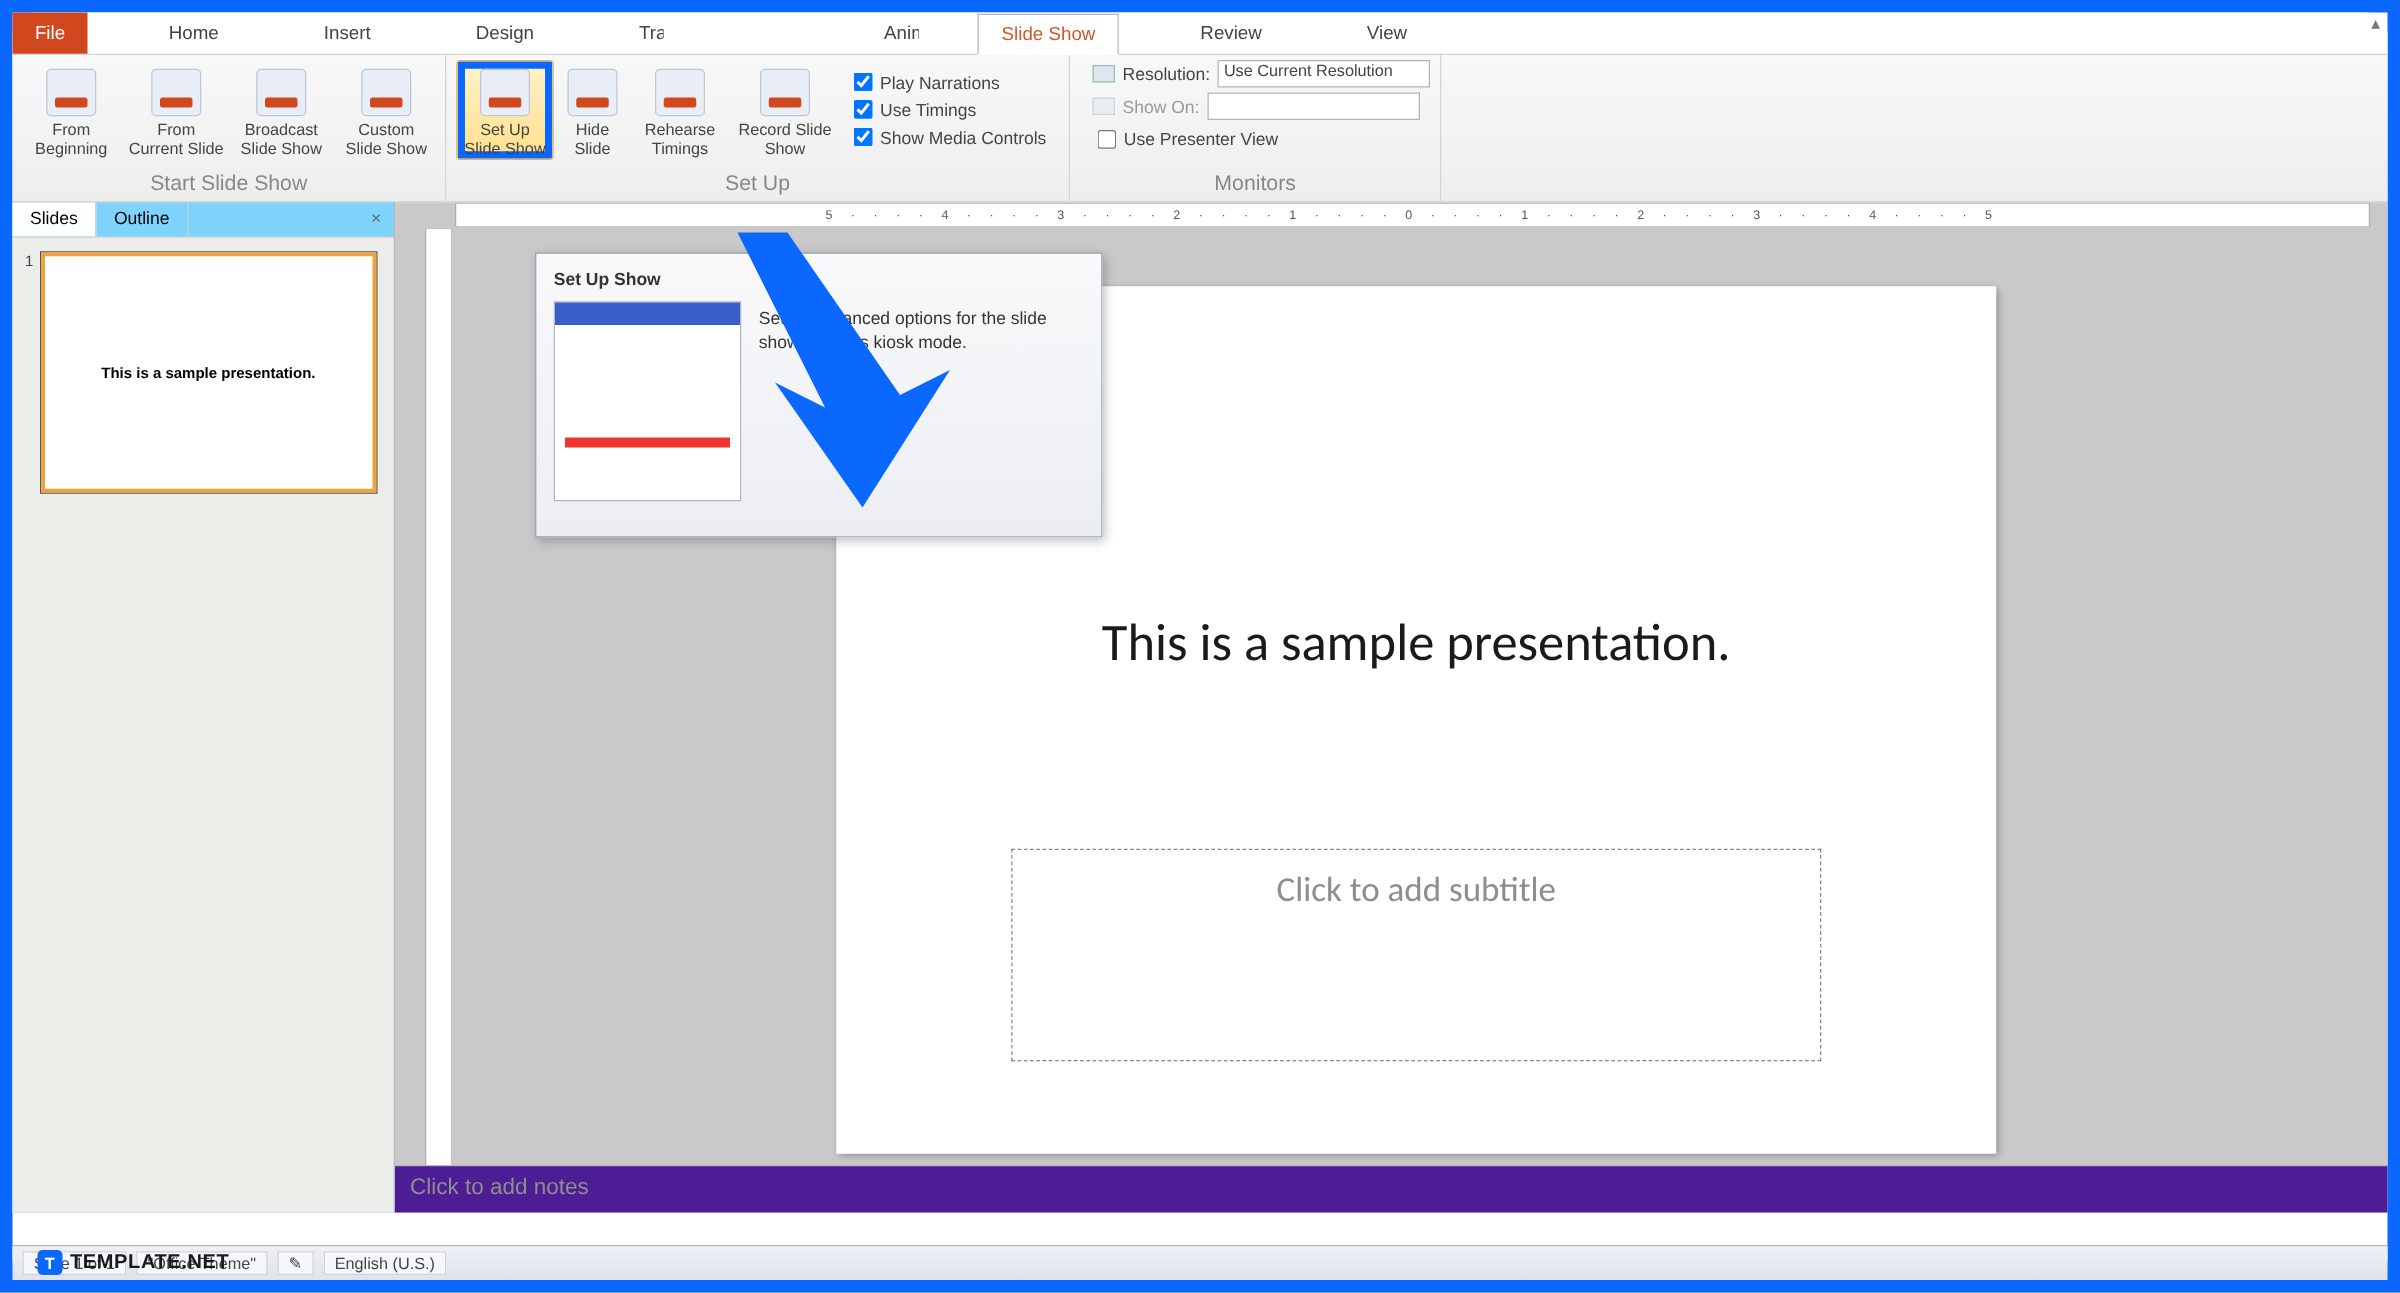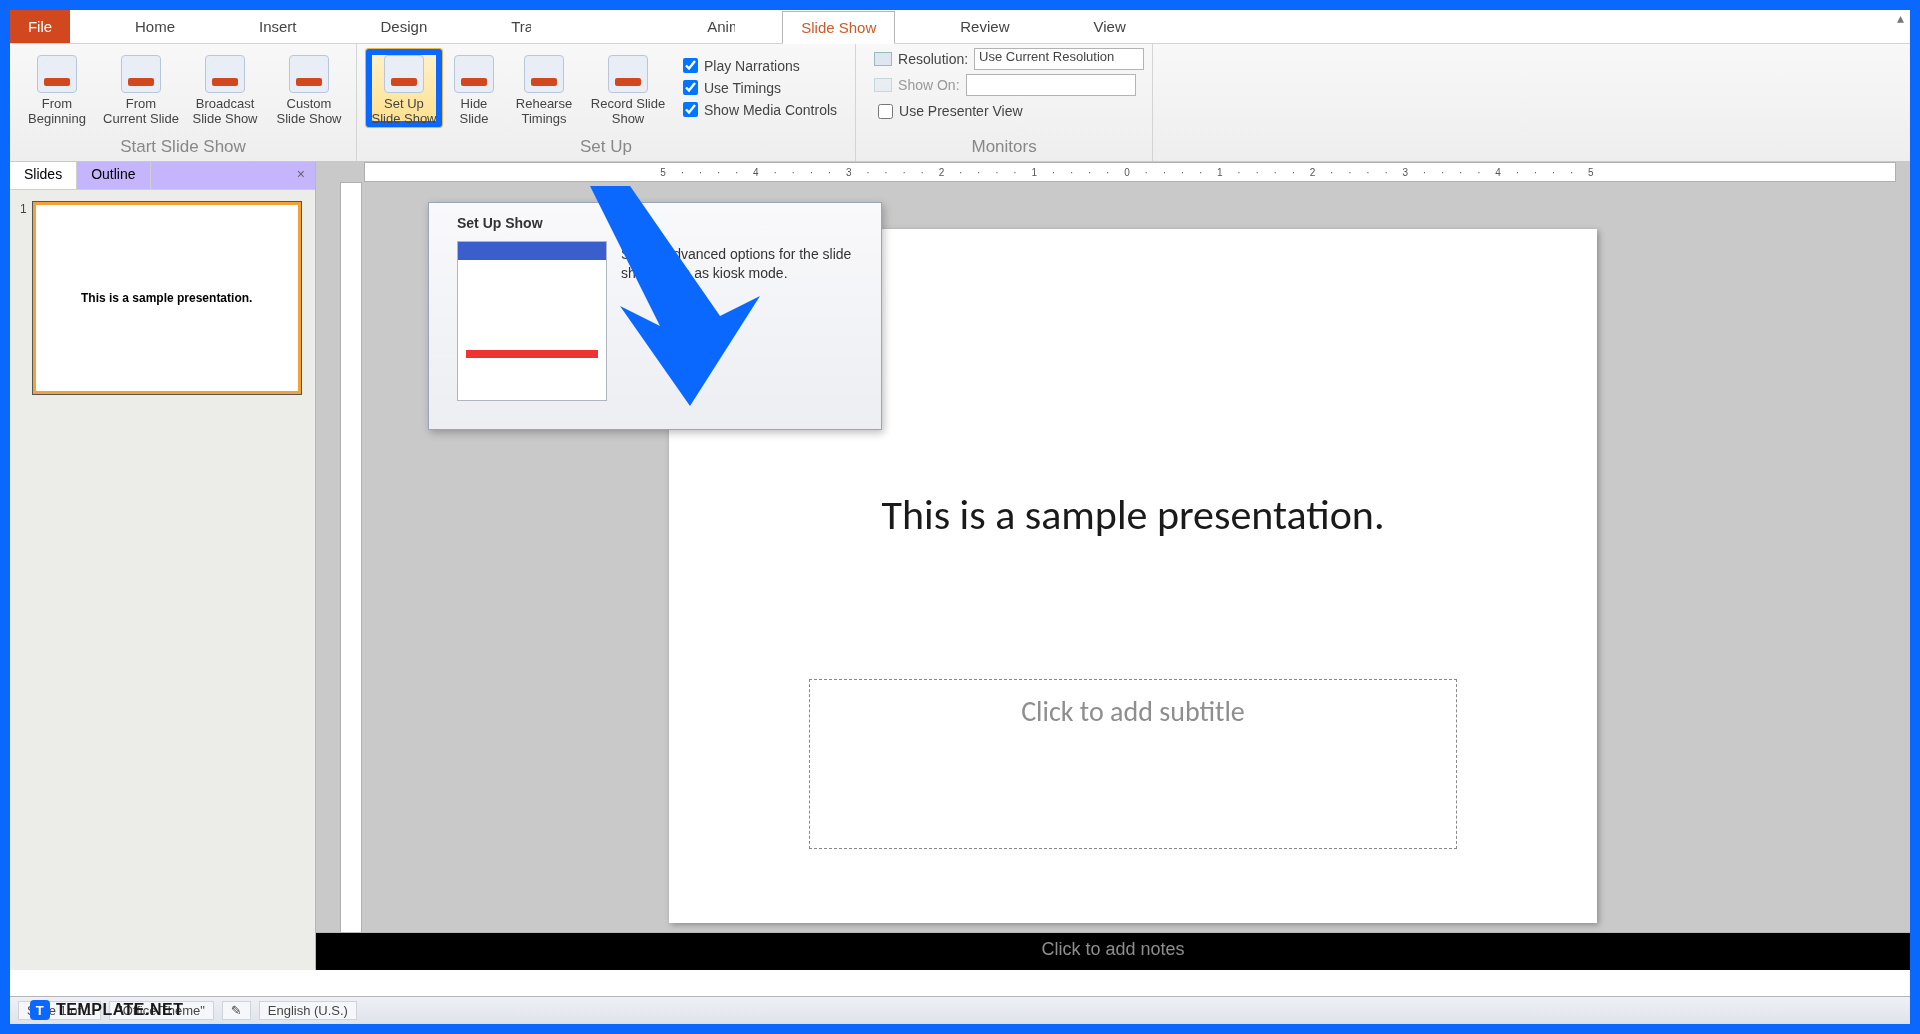--- a/index.html
+++ b/index.html
@@ -23,54 +23,54 @@
 .big-btn .ico::after { content:""; position:absolute; left:6px; top:22px; width:26px; height:8px; background:#d2481e; border-radius:2px; }
 .chk-row { display:flex; align-items:center; gap:6px; padding:3px 4px; font-size:14px; }
 .chk-row input[type=checkbox]{ width:15px; height:15px; }
 .monitors { padding-left:10px; display:flex; flex-direction:column; gap:4px; }
 .mon-row { display:flex; align-items:center; gap:6px; font-size:14px; }
 .mon-row select, .mon-row .fake-sel { width:170px; height:22px; font-size:13px; border:1px solid #b3b3b3; background:#fff; padding:0 4px; }
 .mon-ico { width:18px; height:14px; background:#e0e6ef; border:1px solid #9bb; }
 
 
 .work { position:absolute; top:152px; bottom:54px; left:0; right:0; background:#c9c9c9; display:flex; }
-.slides-pane { width:306px; background:#c4b5fd; border-right:1px solid #b8b8b8; display:flex; flex-direction:column;justify-content:space-between; }
+.slides-pane { width:306px; background:#7dd3fc; border-right:1px solid #b8b8b8; display:flex; flex-direction:column;justify-content:space-between; }
 .pane-tabs { height:28px; display:flex; border-bottom:1px solid #cfcfcf; font-size:14px; }
 .p-tab { padding:4px 14px; border-right:1px solid #cfcfcf; }
 .p-tab.active { background:#fefefe; }
 .pane-close { margin-left:auto; padding:4px 10px; color:#666; }
 .thumb-area { flex:1; padding:12px 10px; background:#ecece8; overflow:auto; }
 .thumb-wrap { display:flex; gap:6px; }
 .thumb-num { font-size:12px; color:#444; }
 .thumb { width:268px; height:192px; background:#fff; border:3px solid #f1a33a; box-shadow:0 0 0 1px #555; display:flex; align-items:center; justify-content:center; font-size:12px; font-weight:bold; }
 
 .canvas-area { flex:1; position:relative; overflow:hidden; }
 .hruler { position:absolute; top:0; left:48px; right:14px; height:20px; background:#fff; border:1px solid #b0b0b0; font-size:9px; color:#666; }
 .vruler { position:absolute; top:20px; left:24px; width:22px; bottom:14px; background:#fff; border:1px solid #b0b0b0; }
 .ruler-ticks { position:absolute; inset:0; display:flex; justify-content:space-around; align-items:center; font-size:10px; color:#555; letter-spacing:6px; }
 .slide-stage { position:absolute; top:40px; left:60px; right:20px; bottom:20px; display:flex; align-items:center; justify-content:center; overflow:auto; }
 .slide { width:928px; height:694px; background:#fff; box-shadow:2px 2px 6px rgba(0,0,0,.3); position:relative; }
 .title-box { position:absolute; left:70px; top:260px; right:70px; text-align:center; font-size:42px; font-family:Calibri,sans-serif; color:#1a1a1a; }
 .subtitle-box { position:absolute; left:140px; top:450px; right:140px; height:170px; border:1px dashed #888; display:flex; align-items:flex-start; justify-content:center; padding-top:14px; font-size:28px; color:#8e8e8e; font-family:Calibri,sans-serif; }
 
 
-.tooltip { position:absolute; top:192px; left:418px; width:454px; height:228px; background:linear-gradient(#f9f9fb,#eceef2); border:1px solid #9aa6b5; box-shadow:2px 3px 8px rgba(0,0,0,.25); padding:12px 28px; font-size:14px; color:#333; z-index:50; }
+.tooltip { position:absolute; top:192px; left:418px; width:454px; height:228px; background:linear-gradient(#f9f9fb,#eceef2); border:1px solid #9aa6b5; box-shadow:2px 3px 8px rgba(0,0,0,.25); padding:12px 14px; font-size:14px; color:#333; z-index:50; }
 .tooltip .tt-title { font-weight:bold; margin-bottom:10px; }
 .tooltip .tt-body { display:flex; gap:14px; }
 .tt-img { width:150px; height:160px; background:#fff; border:1px solid #aeb6c0; position:relative; }
 .tt-img .tt-bar { position:absolute; top:0; left:0; right:0; height:18px; background:#3a5ecb; }
 .tt-img .tt-line { position:absolute; left:8px; right:8px; height:8px; background:#e33; }
 .tt-desc { flex:1; font-size:14px; line-height:1.35; padding-top:4px; }
 
 
 .arrow { position:absolute; top:166px; left:550px; width:200px; height:230px; z-index:60; pointer-events:none; }
 .arrow svg { width:100%; height:100%; }
 
 
-.notes { position:absolute; left:306px; right:0; bottom:54px; height:38px; background:#000000; border-top:1px solid #b8b8b8; padding:6px 12px; font-size:18px; color:#8e8e8e;text-align:center; }
+.notes { position:absolute; left:306px; right:0; bottom:54px; height:38px; background:#4c1d95; border-top:1px solid #b8b8b8; padding:6px 12px; font-size:18px; color:#8e8e8e; }
 
 
 .status { position:absolute; bottom:0; left:0; right:0; height:28px; background:linear-gradient(#eef0f5,#dfe3ea); border-top:1px solid #b0b4ba; display:flex; align-items:center; font-size:13px; color:#444; padding:0 8px; gap:8px; }
 .status .cell { border:1px solid #cfd2d8; padding:1px 8px; background:#f6f7fa; }
 
 
 .watermark { position:absolute; bottom:14px; left:30px; z-index:200; display:flex; align-items:center; gap:6px; font-weight:bold; color:#1a1a1a; font-size:16px; letter-spacing:.5px; }
 .watermark .logo { width:20px; height:20px; background:#0b68ff; border-radius:4px; display:flex; align-items:center; justify-content:center; color:#fff; font-size:13px; }
 
 

